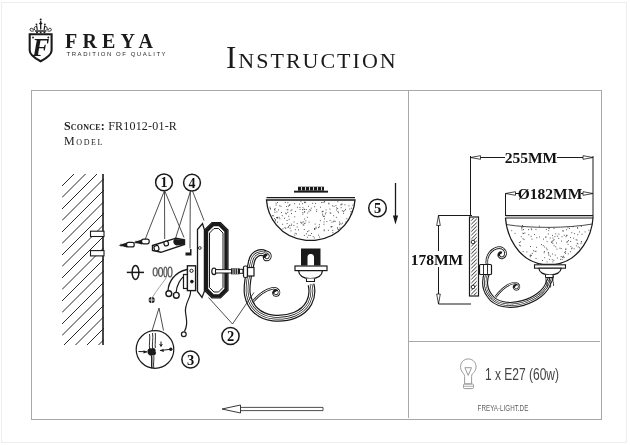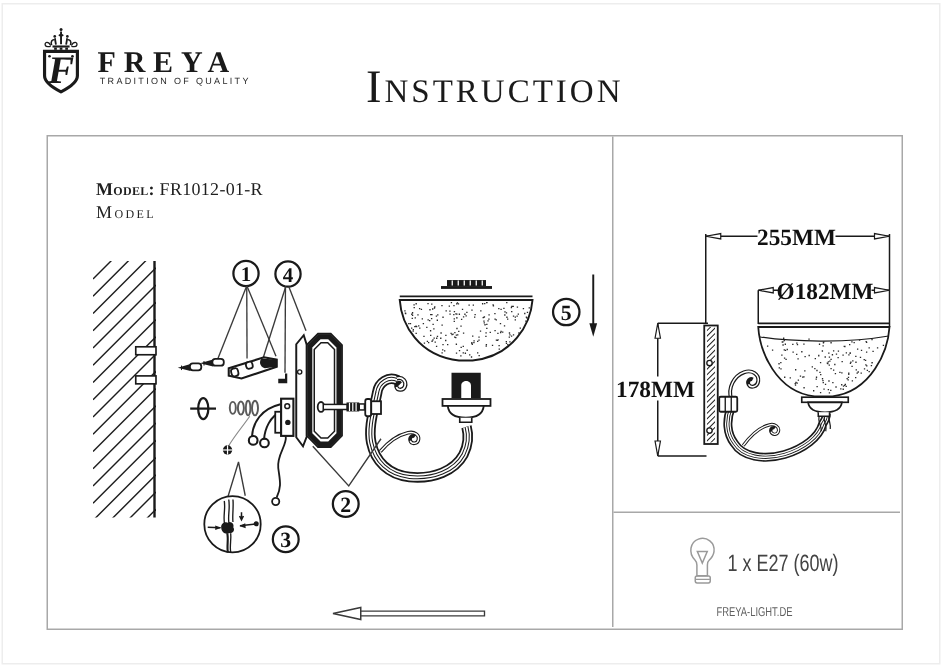--- a/index.html
+++ b/index.html
@@ -32,30 +32,30 @@
   <circle cx="33" cy="37.5" r="0.9" fill="#1a1a1a"></circle>
   <circle cx="48.3" cy="37.5" r="0.9" fill="#1a1a1a"></circle>
 
   <text x="40.6" y="55.5" font-family="Liberation Serif" font-style="italic" font-weight="bold" font-size="26" fill="#1a1a1a" text-anchor="middle">F</text>
 
   <text x="65" y="48" font-family="Liberation Serif" font-weight="bold" font-size="20" letter-spacing="5.2" fill="#1a1a1a">FREYA</text>
 
   <text x="66.5" y="55.8" font-family="Liberation Sans" font-size="6" letter-spacing="1.55" fill="#2a2a2a">TRADITION OF QUALITY</text>
 </svg>
 
-<div class="abs" style="left:244px;top:40px;width:180px;font-family:'Liberation Serif',serif;font-variant:small-caps;font-size:31px;letter-spacing:2px;color:#1a1a1a;">Instruction</div>
+<div class="abs" style="left:226px;top:40px;width:180px;font-family:'Liberation Serif',serif;font-variant:small-caps;font-size:31px;letter-spacing:2px;color:#1a1a1a;">Instruction</div>
 
 <div class="abs" style="left:31px;top:90px;width:569px;height:328px;border:1px solid #a8a8a8;"></div>
 
 <div class="abs" style="left:408px;top:91px;width:1px;height:327px;background:#a8a8a8;"></div>
 
 <div class="abs" style="left:409px;top:341px;width:191px;height:1px;background:#a8a8a8;"></div>
 
 <div class="abs" style="left:64px;top:118.5px;font-family:'Liberation Serif',serif;font-size:12px;line-height:15.5px;color:#1f1f1f;letter-spacing:0.2px;">
-<span style="font-weight:bold;font-variant:small-caps;">Model:</span> FR1012-01-R<br><span style="font-variant:small-caps;letter-spacing:1.6px;">Model</span>
+<span style="font-weight:bold;font-variant:small-caps;">Sconce:</span> FR1012-01-R<br><span style="font-variant:small-caps;letter-spacing:1.6px;">Model</span>
 </div>
 
 <svg class="abs" style="left:0;top:0" width="630" height="445" viewBox="0 0 630 445">
 
   <g>
     <line x1="103" y1="174" x2="103" y2="345" stroke="#1a1a1a" stroke-width="1.6"></line>
     <g stroke="#1c1c1c" stroke-width="0.95" clip-path="url(#wallclip)">
       <line x1="62" y1="186" x2="104" y2="144"></line>
       <line x1="62" y1="197.5" x2="104" y2="155.5"></line>
       <line x1="62" y1="209" x2="104" y2="167"></line>

